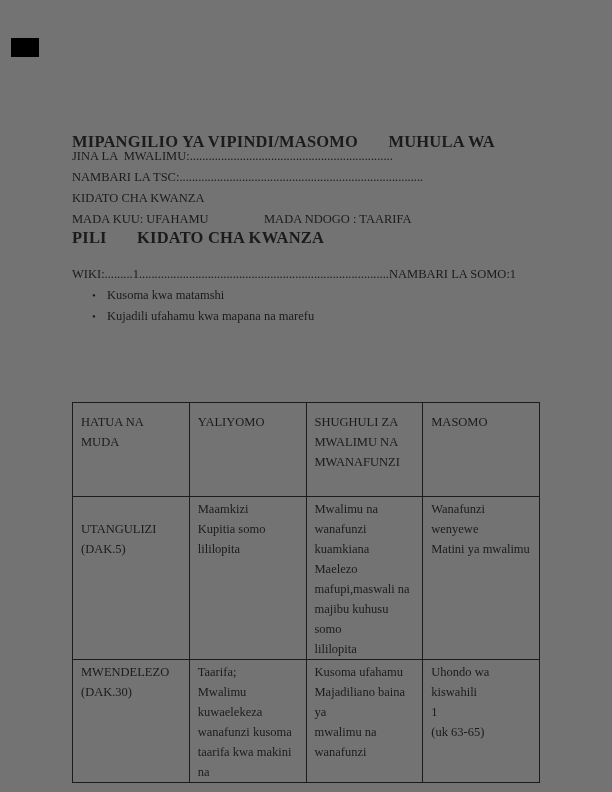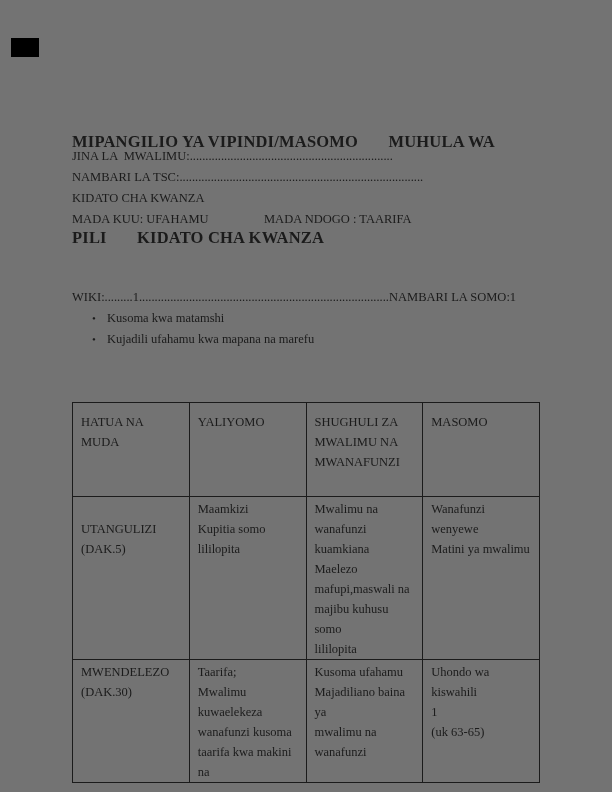--- a/index.html
+++ b/index.html
@@ -25,21 +25,21 @@
     margin: 0;
     font-size: 16.5px;
     font-weight: 700;
     line-height: 32px;
     white-space: pre;
     letter-spacing: 0.2px;
   }
   .title .tline { display: block; }
   .block { position: absolute; left: 72px; width: 470px; }
   .block1 { top: 146px; }
-  .block2 { top: 287px; }
+  .block2 { top: 264px; }
   .line {
     position: relative;
     height: 21px;
     line-height: 21px;
     font-size: 12.5px;
     white-space: pre;
     overflow: hidden;
   }
   .abs-right { position: absolute; top: 0; white-space: pre; }
   .pos-kidato { left: 237px; margin-top: 25px; }

